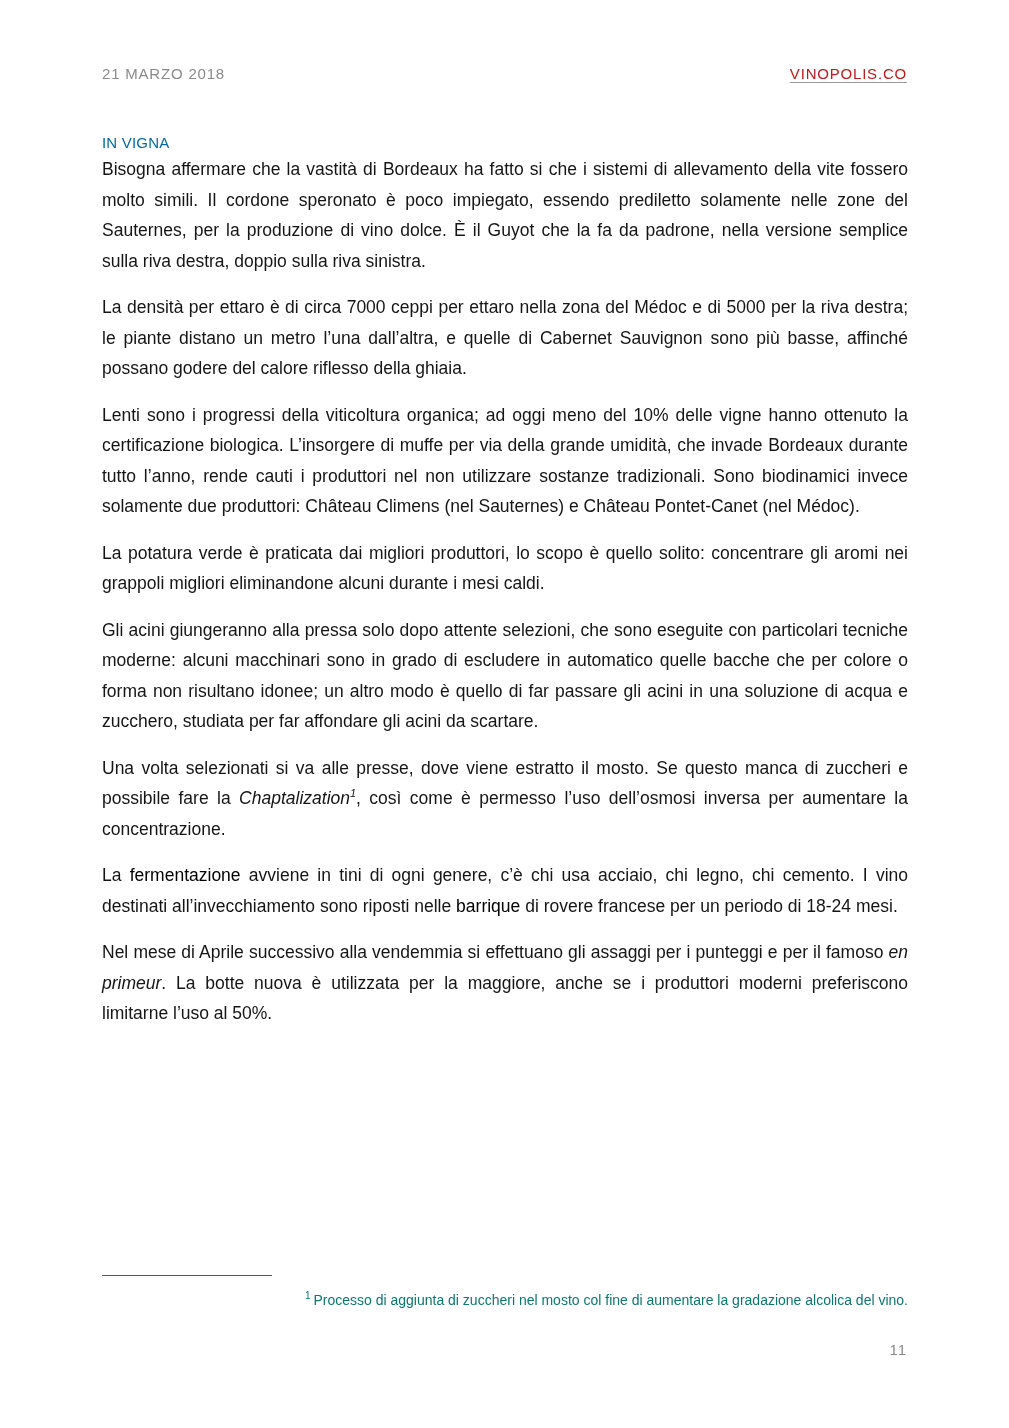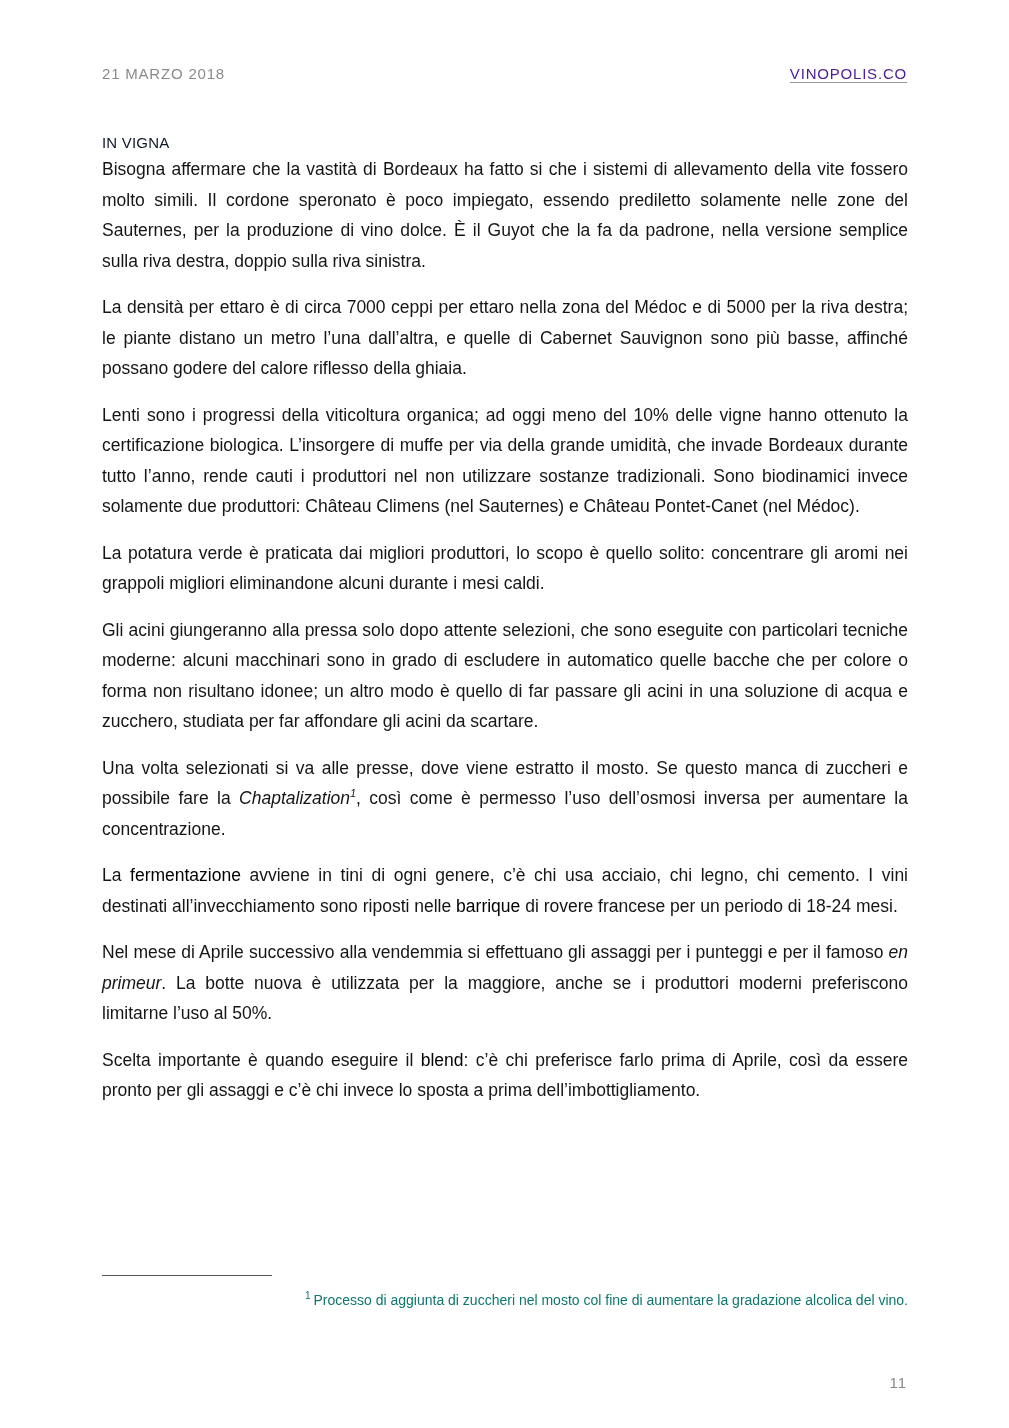--- a/index.html
+++ b/index.html
@@ -22,31 +22,31 @@
     align-items: center;
     font-size: 15px;
     letter-spacing: 0.8px;
     color: #8a8a8a;
     margin-top: 12px;
   }
   .running-header .site {
     text-decoration: underline;
     text-decoration-color: #9a9a9a;
     text-underline-offset: 3px;
-    color: #4c1d95;
+    color: #b91c1c;
   }
   .content {
     position: absolute;
     top: 132px;
     left: 102px;
     width: 806px;
   }
   .section-heading {
     font-size: 15px;
-    color: #0f172a;
+    color: #0369a1;
     margin: 0;
     line-height: 22px;
     letter-spacing: 0.2px;
     font-weight: normal;
   }
   .para {
     font-size: 17.5px;
     line-height: 30.5px;
     margin: 0 0 16px 0;
     text-align: justify;
@@ -81,43 +81,41 @@
     text-align: right;
   }
   .footnote .fn-mark { font-size: 10px; vertical-align: super; line-height: 0; margin-right: 3px; }
   .page-number {
     position: absolute;
     top: 1341px;
     right: 102px;
     font-size: 15px;
     color: #8a8a8a;
     letter-spacing: 1px;
-    margin-top: 33px;
   }
 </style>
 </head>
 <body>
 
 <div class="running-header">
   <span>21 MARZO 2018</span>
   <span class="site">VINOPOLIS.CO</span>
 </div>
 
 <div class="content">
   <h2 class="section-heading">IN VIGNA</h2>
   <p class="para">Bisogna affermare che la vastità di Bordeaux ha fatto si che i sistemi di allevamento della vite fossero molto simili. Il cordone speronato è poco impiegato, essendo prediletto solamente nelle zone del Sauternes, per la produzione di vino dolce. È il Guyot che la fa da padrone, nella versione semplice sulla riva destra, doppio sulla riva sinistra.</p>
   <p class="para">La densità per ettaro è di circa 7000 ceppi per ettaro nella zona del Médoc e di 5000 per la riva destra; le piante distano un metro l’una dall’altra, e quelle di Cabernet Sauvignon sono più basse, affinché possano godere del calore riflesso della ghiaia.</p>
   <p class="para">Lenti sono i progressi della viticoltura organica; ad oggi meno del 10% delle vigne hanno ottenuto la certificazione biologica. L’insorgere di muffe per via della grande umidità, che invade Bordeaux durante tutto l’anno, rende cauti i produttori nel non utilizzare sostanze tradizionali. Sono biodinamici invece solamente due produttori: Château Climens (nel Sauternes) e Château Pontet-Canet (nel Médoc).</p>
   <p class="para" style="">La potatura verde è praticata dai migliori produttori, lo scopo è quello solito: concentrare gli aromi nei grappoli migliori eliminandone alcuni durante i mesi caldi.</p>
 
   <p class="para">Gli acini giungeranno alla pressa solo dopo attente selezioni, che sono eseguite con particolari tecniche moderne: alcuni macchinari sono in grado di escludere in automatico quelle bacche che per colore o forma non risultano idonee; un altro modo è quello di far passare gli acini in una soluzione di acqua e zucchero, studiata per far affondare gli acini da scartare.</p>
   <p class="para"><span>Una volta selezionati si va alle presse, dove viene estratto il mosto. Se questo manca di zuccheri e possibile fare la </span><i>Chaptalization</i><span class="sup">1</span><span>, così come è permesso l’uso dell’osmosi inversa per aumentare la concentrazione.</span></p>
-  <p class="para"><span>La </span><b>fermentazione</b><span> avviene in tini di ogni genere, c’è chi usa acciaio, chi legno, chi cemento. I vini destinati all’invecchiamento sono riposti nelle </span><b>barrique</b><span> di rovere francese per un periodo di 18-24 mesi.</span></p>
+  <p class="para"><span>La </span><b>fermentazione</b><span> avviene in tini di ogni genere, c’è chi usa acciaio, chi legno, chi cemento. I vino destinati all’invecchiamento sono riposti nelle </span><b>barrique</b><span> di rovere francese per un periodo di 18-24 mesi.</span></p>
   <p class="para"><span>Nel mese di Aprile successivo alla vendemmia si effettuano gli assaggi per i punteggi e per il famoso </span><i>en primeur</i><span>. La botte nuova è utilizzata per la maggiore, anche se i produttori moderni preferiscono limitarne l’uso al 50%.</span></p>
-  <p class="para"><span>Scelta importante è quando eseguire il </span><b>blend</b><span>: c’è chi preferisce farlo prima di Aprile, così da essere pronto per gli assaggi e c’è chi invece lo sposta a prima dell’imbottigliamento.</span></p>
 </div>
 
 <div class="footnote-rule"></div>
 <div class="footnote">
   <span class="fn-mark">1</span><span>Processo di aggiunta di zuccheri nel mosto col fine di aumentare la gradazione alcolica del vino.</span>
 </div>
 
 <div class="page-number">11</div>
 
 </body></html>

